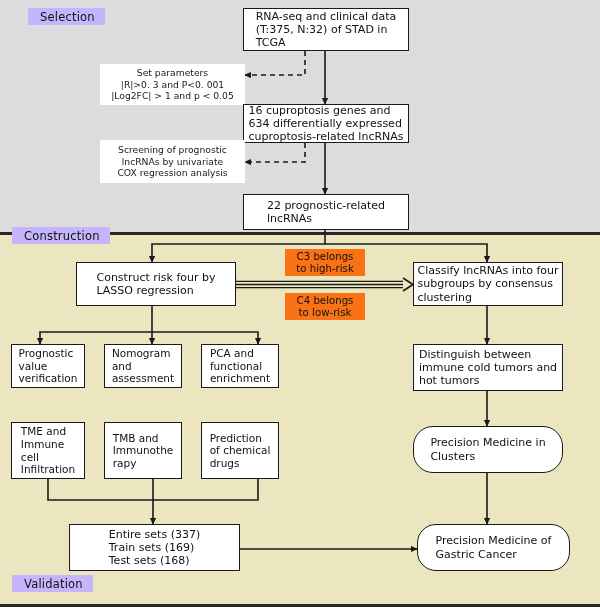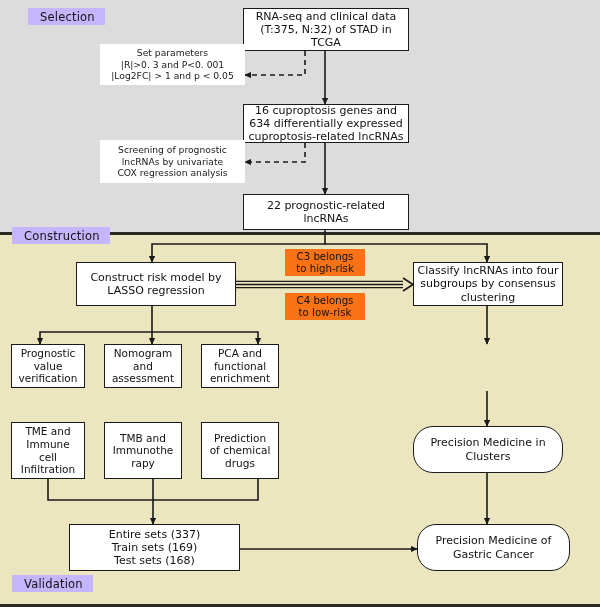--- a/index.html
+++ b/index.html
@@ -29,21 +29,21 @@
   #tab-selection{left:28px;top:8px;height:17px;}
   #tab-construction{left:12px;top:227px;height:17px;}
   #tab-validation{left:12px;top:575px;height:17px;}
 
   
   .box{
     position:absolute;background:#ffffff;
     border:1.6px solid #1a1a1a;
     box-sizing:border-box;
     display:flex;align-items:center;justify-content:center;
-    text-align:center;color:#111111;
+    text-align:left;color:#111111;
     font-size:11px;line-height:13.2px;
     padding:2px 3px;
     white-space:pre-line;
   }
   .box.sm{font-size:10.5px;line-height:12.6px;}
 
   
   .cap{
     position:absolute;background:#ffffff;
     display:flex;align-items:center;justify-content:center;
@@ -117,36 +117,36 @@
   </svg>
 
   <div class="tab" id="tab-selection">Selection</div>
   <div class="tab" id="tab-construction">Construction</div>
   <div class="tab" id="tab-validation">Validation</div>
 
   <div class="box" style="left:243px;top:8px;width:166px;height:43px;">RNA-seq and clinical data
 (T:375, N:32) of STAD in
 TCGA</div>
 
-  <div class="cap" style="left:100px;top:44px;width:145px;height:41px;">Set parameters
+  <div class="cap" style="left:100px;top:64px;width:145px;height:41px;">Set parameters
 |R|&gt;0. 3 and P&lt;0. 001
 |Log2FC| &gt; 1 and p &lt; 0.05</div>
 
   <div class="box" style="left:243px;top:104px;width:166px;height:39px;">16 cuproptosis genes and
 634 differentially expressed
 cuproptosis-related lncRNAs</div>
 
   <div class="cap" style="left:100px;top:140px;width:145px;height:43px;">Screening of prognostic
 lncRNAs by univariate
 COX regression analysis</div>
 
   <div class="box" style="left:243px;top:194px;width:166px;height:36px;">22 prognostic-related
 lncRNAs</div>
 
-  <div class="box" style="left:76px;top:262px;width:160px;height:44px;">Construct risk model by
+  <div class="box" style="left:76px;top:262px;width:160px;height:44px;">Construct risk four by
 LASSO regression</div>
 
   <div class="box" style="left:413px;top:262px;width:150px;height:44px;">Classify lncRNAs into four
 subgroups by consensus
 clustering</div>
 
   <div class="edgelabel" style="left:285px;top:249px;width:80px;height:27px;">C3 belongs
 to high-risk</div>
   <div class="edgelabel" style="left:285px;top:293px;width:80px;height:27px;">C4 belongs
 to low-risk</div>
@@ -165,20 +165,23 @@
 Immune
 cell
 Infiltration</div>
   <div class="box sm" style="left:104px;top:422px;width:78px;height:57px;">TMB and
 Immunothe
 rapy</div>
   <div class="box sm" style="left:201px;top:422px;width:78px;height:57px;">Prediction
 of chemical
 drugs</div>
 
+  <div class="box" style="left:413px;top:344px;width:150px;height:47px;">Distinguish between
+immune cold tumors and
+hot tumors</div>
   <div class="box" style="left:413px;top:426px;width:150px;height:47px;border-radius:20px;">Precision Medicine in
 Clusters</div>
 
   <div class="box" style="left:69px;top:524px;width:171px;height:47px;">Entire sets (337)
 Train sets (169)
 Test sets (168)</div>
   <div class="box" style="left:417px;top:524px;width:153px;height:47px;border-radius:19px;">Precision Medicine of
 Gastric Cancer</div>
 
 </div>

